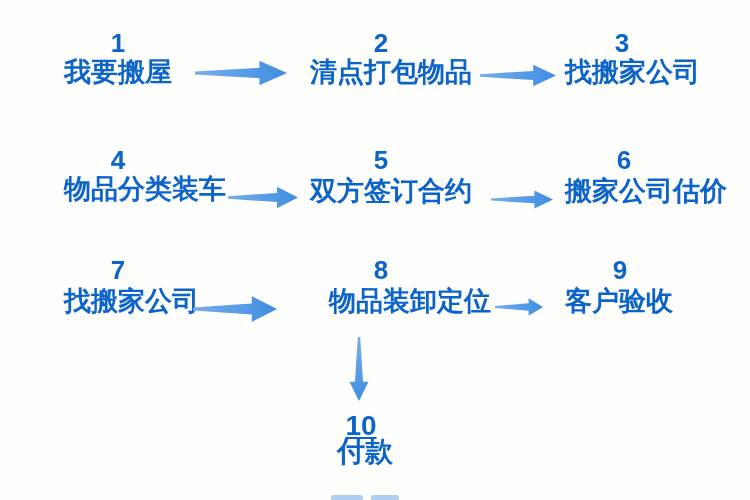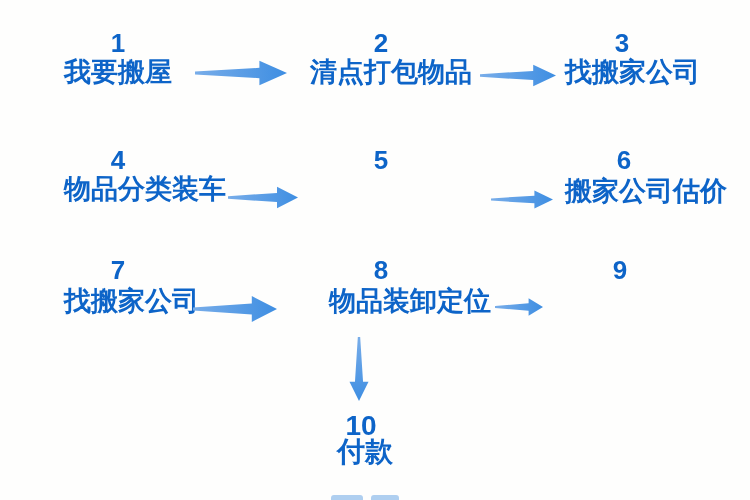--- a/index.html
+++ b/index.html
@@ -104,20 +104,21 @@
   <div class="step-num" style="left:118px; top:147px;">4</div>
   <div class="step-label" style="left:64px;  top:177px;font-family:Liberation Mono, monospace;">物品分类装车</div>
 
   <div class="arrow" style="left:228px; top:185px; width:70px; height:25px;">
     <svg viewBox="0 0 100 30" preserveAspectRatio="none">
         <polygon points="0,13.4 70,9.5 70,2 100,15 70,28 70,20.5 0,16.6" fill="url(#gradH)"></polygon>
       </svg>
   </div>
 
   <div class="step-num" style="left:381px; top:147px;">5</div>
+  <div class="step-label" style="left:310px; top:177px;">双方签订合约</div>
 
   <div class="arrow" style="left:491px; top:189px; width:62px; height:21px;">
     <svg viewBox="0 0 100 30" preserveAspectRatio="none">
         <polygon points="0,13.4 70,9.5 70,2 100,15 70,28 70,20.5 0,16.6" fill="url(#gradH)"></polygon>
       </svg>
   </div>
 
   <div class="step-num" style="left:624px; top:147px;">6</div>
   <div class="step-label" style="left:565px; top:177px;text-align:right;">搬家公司估价</div>
 
@@ -133,26 +134,27 @@
   <div class="step-num" style="left:381px; top:257px;">8</div>
   <div class="step-label" style="left:310px; top:287px;margin-left:19px;">物品装卸定位</div>
 
   <div class="arrow" style="left:495px; top:297px; width:48px; height:20px;">
     <svg viewBox="0 0 100 30" preserveAspectRatio="none">
         <polygon points="0,13.4 70,9.5 70,2 100,15 70,28 70,20.5 0,16.6" fill="url(#gradH)"></polygon>
       </svg>
   </div>
 
   <div class="step-num" style="left:620px; top:257px;">9</div>
+  <div class="step-label" style="left:565px; top:287px;">客户验收</div>
 
   <div class="arrow" style="left:348px; top:337px; width:22px; height:64px;">
     <svg viewBox="0 0 30 100" preserveAspectRatio="none">
         <polygon points="13.4,0 9.5,70 2,70 15,100 28,70 20.5,70 16.6,0" fill="url(#gradV)"></polygon>
       </svg>
   </div>
 
-  <div class="step-num" style="left:361px; top:412px; font-size:28px;">10</div>
+  <div class="step-num" style="left:361px; top:412px; font-size:28px;text-decoration:underline;">10</div>
   <div class="final-label" style="left:365px; top:438px;">付款</div>
 
   <div class="cutoff" style="left:331px; top:495px; width:32px; height:5px;"></div>
   <div class="cutoff" style="left:371px; top:495px; width:28px; height:5px;"></div>
 
 </div>
 
 </body></html>

